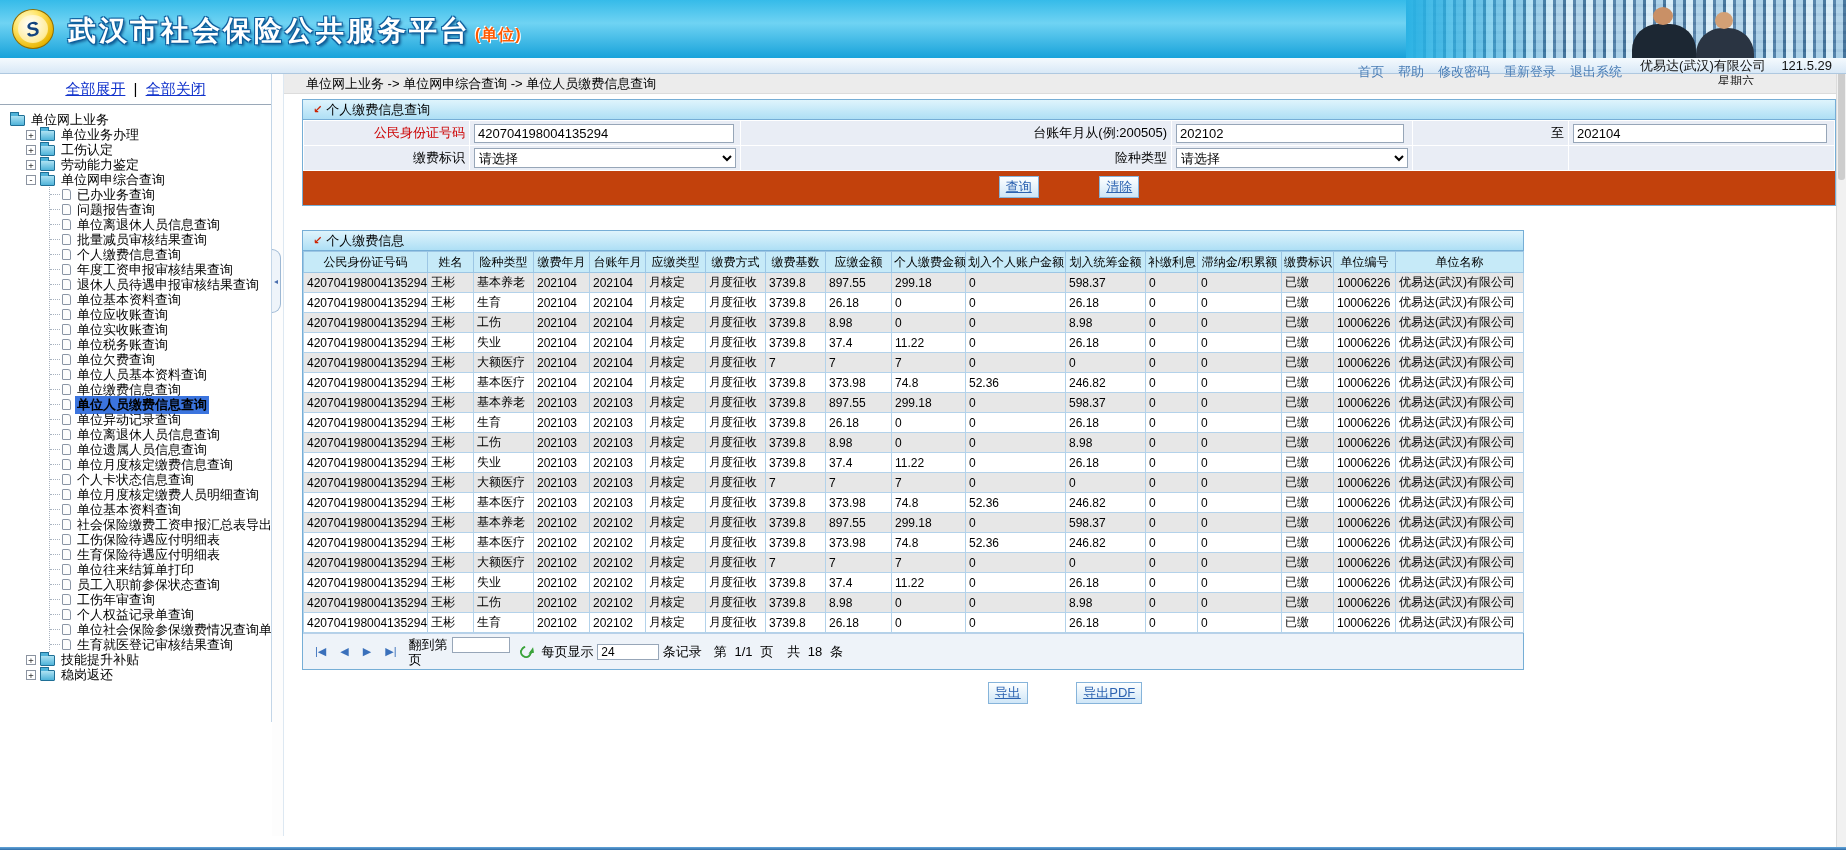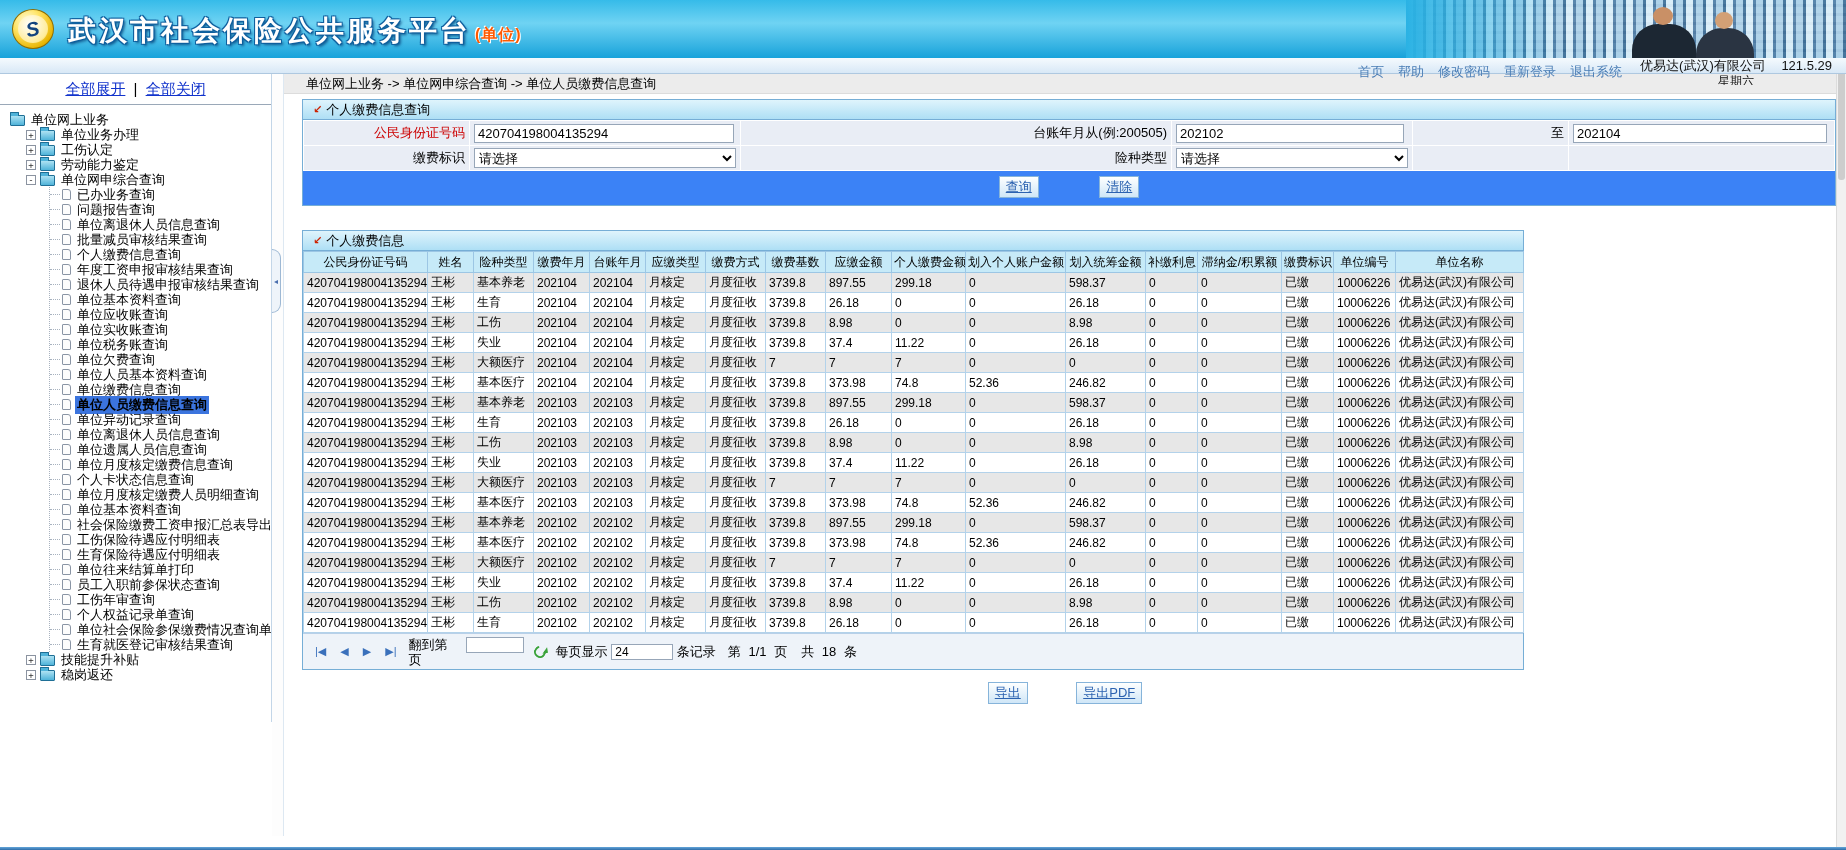--- a/index.html
+++ b/index.html
@@ -82,41 +82,41 @@
   
   .form-table { width:100%; border-collapse:separate; border-spacing:1px; background:#fff; table-layout:fixed; }
   .form-table td { background:#e9edf5; height:24px; font-size:13px; padding:0 4px; }
   .form-table td.lab { text-align:right; white-space:nowrap; }
   .lab-red { color:#cc0000; }
   .form-table input[type=text] { height:19px; border:1px solid #97a6b8; background:#fff; font-size:13px;
     padding:0 3px; font-family:inherit; }
   .form-table select { height:20px; border:1px solid #97a6b8; background:#fff; font-size:13px; font-family:inherit; }
   .in-id { width:260px; } .in-from { width:228px; } .in-to { width:99%; }
   .sel-flag { width:262px; } .sel-type { width:232px; }
-  .form-actions { background:#3b82f6; text-align:center; padding:5px 0 7px; }
+  .form-actions { background:#c2410c; text-align:center; padding:5px 0 7px; }
   .btn { display:inline-block; padding:1px 6px; background:linear-gradient(#feffff,#cfe6f7);
     border:1px solid #86b4da; color:#2c62b0; text-decoration:underline; font-size:13px; cursor:pointer; }
   .form-actions .btn { margin:0 28px; }
 
   
   .results-box { width:1222px; margin:24px 0 0 18px; border:1px solid #76aed6; }
   .grid { border-collapse:collapse; table-layout:fixed; width:1220px; }
   .grid th { background:#c6eaf8; border:1px solid #9cc6e4; height:21px; font-weight:normal; font-size:12px;
     white-space:nowrap; overflow:hidden; padding:0 2px; text-align:center; }
   .grid td { border:1px solid #b3d2ea; height:20px; font-size:12px; padding:0 3px;
     white-space:nowrap; overflow:hidden; text-align:left; }
   .grid tbody tr:nth-child(odd) { background:#e7e7e7; }
   .grid tbody tr:nth-child(even) { background:#ffffff; }
 
   
   .pager { background:#eef3f9; border-top:1px solid #b8d0e8; height:36px; display:flex; align-items:center;
     gap:10px; padding:0 10px; font-size:13px; }
   .pg-ico { color:#3a70bb; font-size:11px; cursor:pointer; padding:0 2px; white-space:nowrap; }
   .jump { display:flex; flex-direction:column; line-height:14px; }
-  .jump-l1 { display:flex; align-items:center; gap:18px; }
+  .jump-l1 { display:flex; align-items:center; gap:4px; }
   .jump input { width:58px; height:16px; border:1px solid #97a6b8; font-size:12px; padding:0 2px; }
   .refresh { width:12px; height:12px; border:2px solid #3aa33a; border-radius:50%; border-top-color:transparent;
     position:relative; transform:rotate(35deg); cursor:pointer; flex:none; }
   .refresh::after { content:""; position:absolute; top:-4px; left:7px; border:4px solid transparent; border-left-color:#3aa33a; }
   .perpage input { width:62px; height:16px; border:1px solid #97a6b8; font-size:12px; padding:0 3px; }
   .pginfo span { margin:0 2px; }
 
   .export-actions { text-align:center; margin-top:12px; }
   .export-actions .btn { margin:0 22px; }
 

